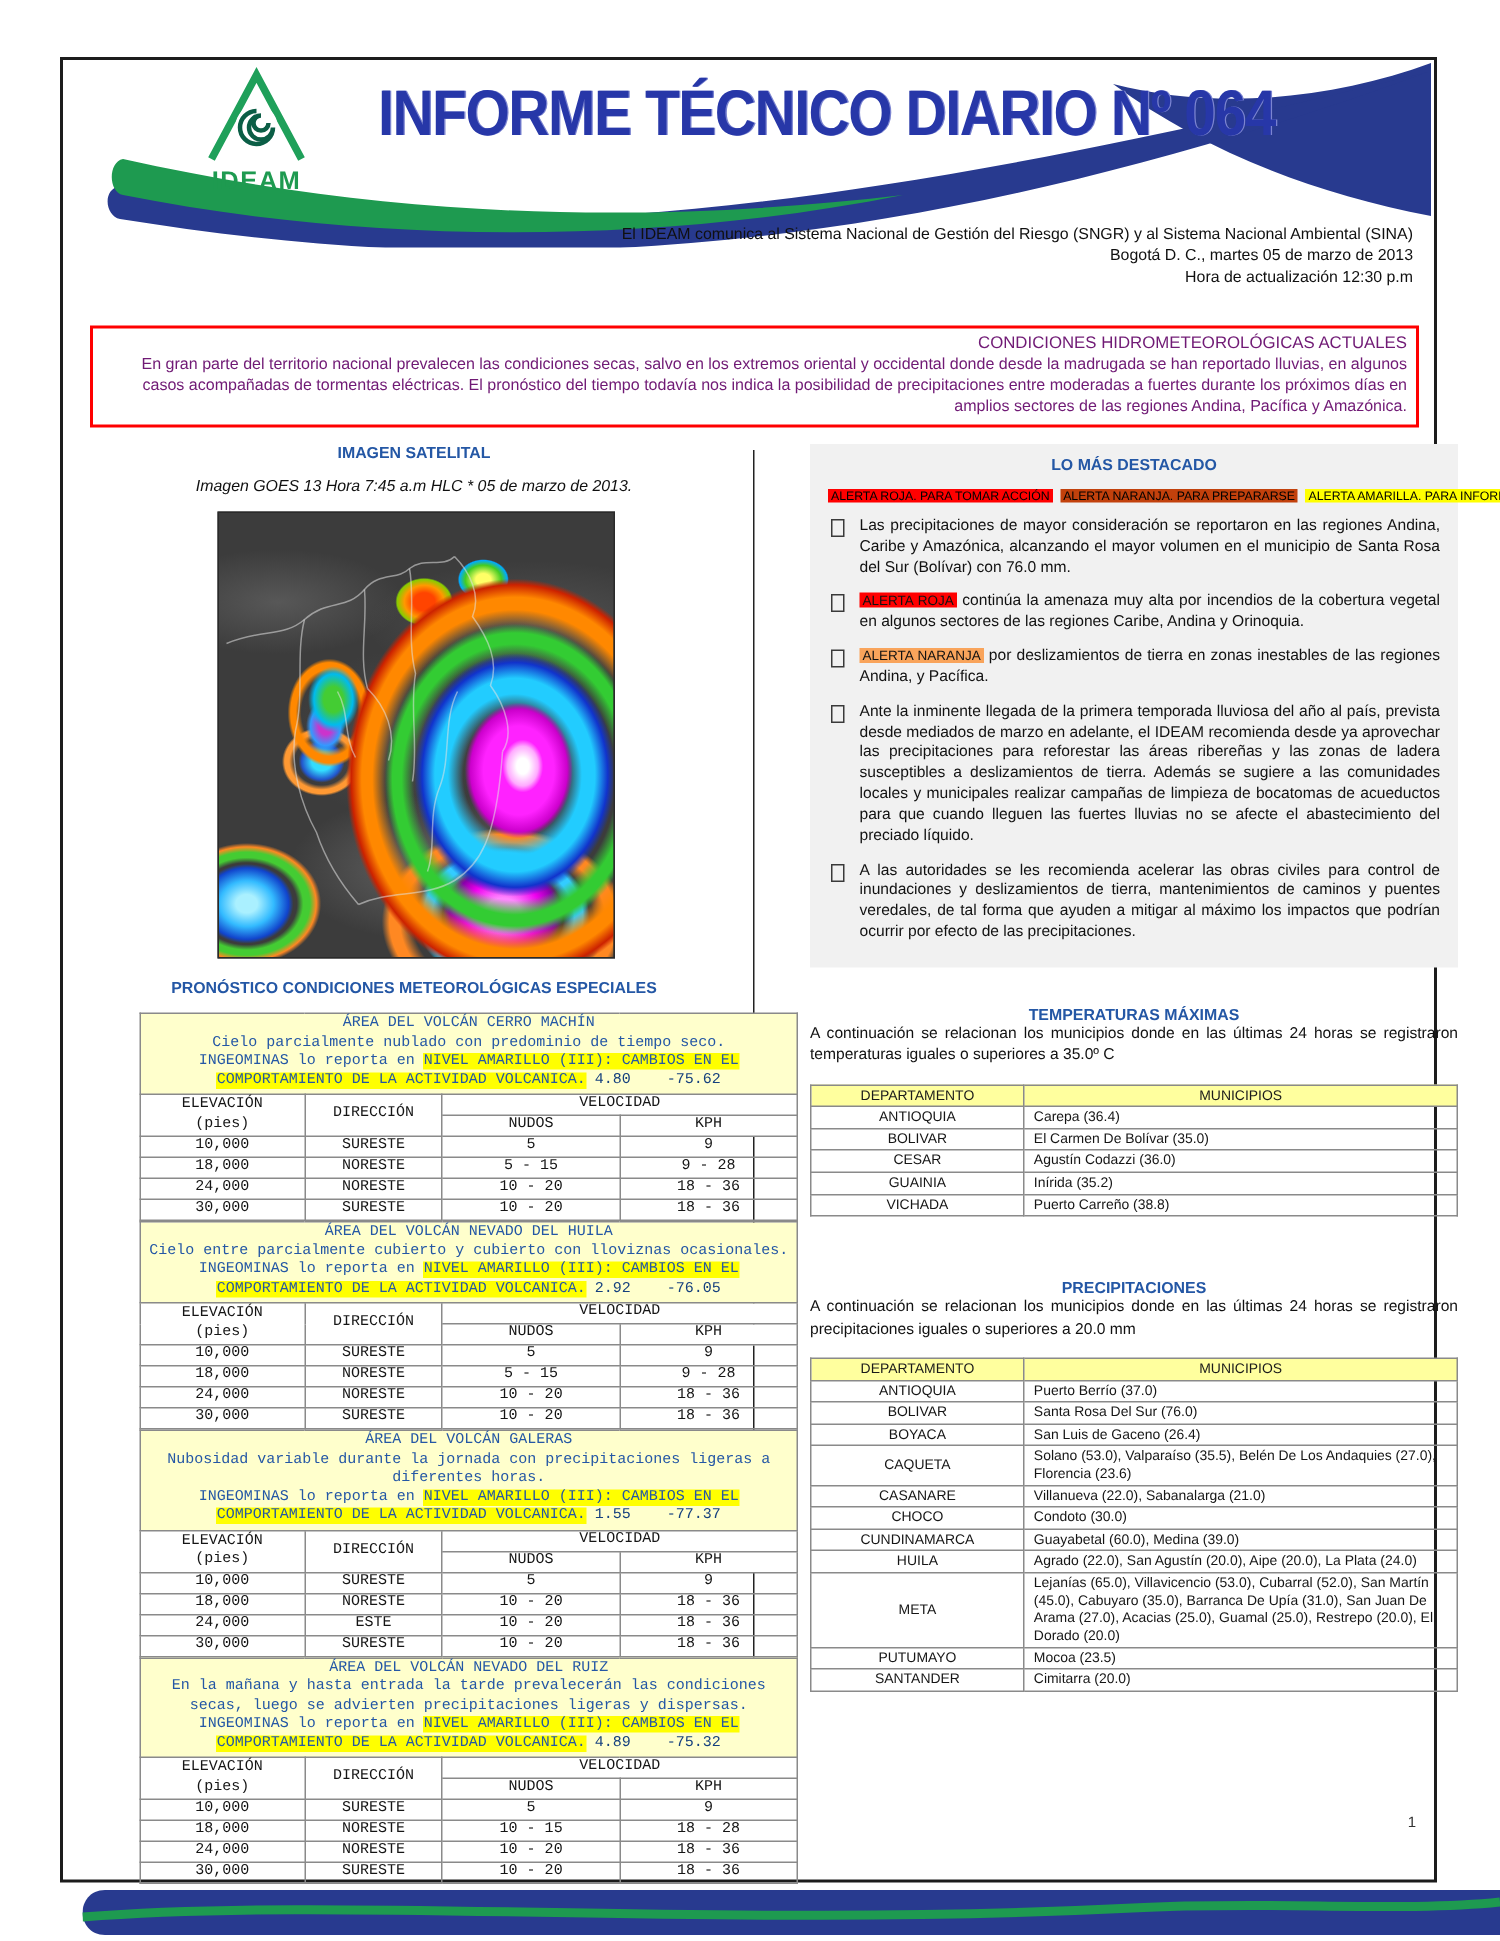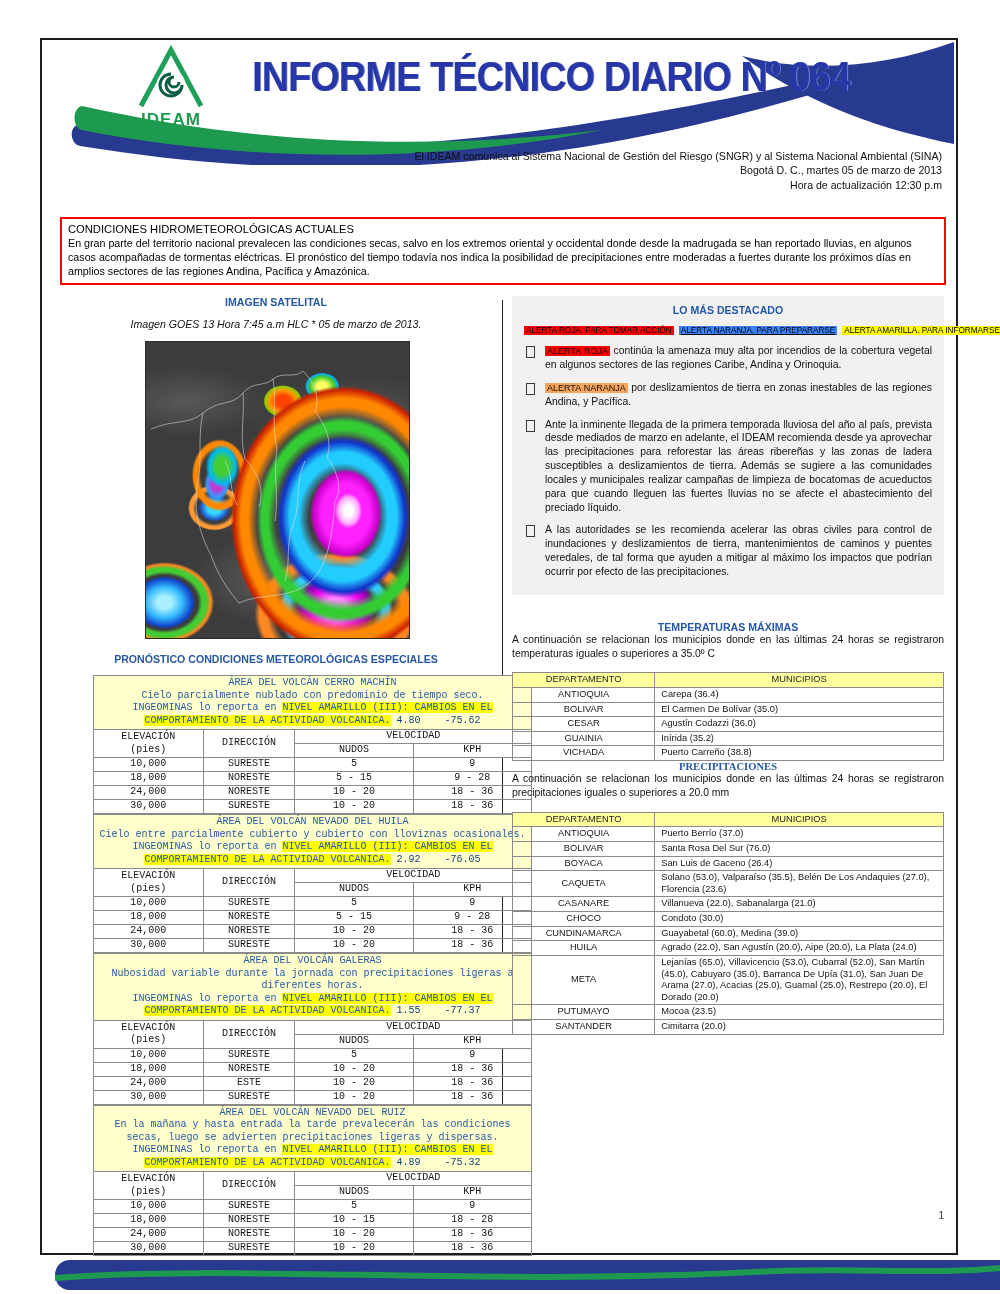--- a/index.html
+++ b/index.html
@@ -10,29 +10,29 @@
   
   .hdr-svg{position:absolute;left:42px;top:40px;width:912px;height:125px;}
   .logo{position:absolute;left:106px;top:44px;width:130px;text-align:center;}
   .logo .ltxt{color:#1E9A50;font-weight:bold;font-size:17px;letter-spacing:1px;margin-top:-4px;}
   .title{position:absolute;left:252px;top:52px;font-size:43px;font-weight:bold;color:#2737A8;
          transform:scaleX(.88);transform-origin:left top;white-space:nowrap;letter-spacing:-1px;
          text-shadow:1px 0 0 #7b84d0;}
   .subhdr{position:absolute;left:400px;top:149px;width:542px;text-align:right;font-size:10.6px;line-height:1.35;color:#101010;}
 
   
-  .redbox{position:absolute;left:60px;top:217px;width:870px;border:2px solid #FF0000;color:#000000;
-          text-align:left;padding:2px 6px 5px;}
+  .redbox{position:absolute;left:60px;top:217px;width:870px;border:2px solid #FF0000;color:#701a75;
+          text-align:right;padding:2px 6px 5px;}
   .rb-title{font-size:11.2px;margin:2px 0 1px;}
   .rb-body{font-size:10.7px;line-height:1.32;margin:0;}
 
   
   .divider{position:absolute;left:502px;top:300px;width:1px;height:888px;background:#222;}
   .col-left{position:absolute;left:60px;top:296px;width:432px;}
-  .col-right{position:absolute;left:512px;top:296px;width:432px;}
+  .col-right{position:absolute;left:540px;top:296px;width:432px;}
   .sec-title{text-align:center;color:#2457A5;font-weight:bold;font-size:10.6px;margin:0;}
   .caption{text-align:center;font-size:10.6px;margin:10px 0 0;color:#101010;font-style:italic;}
 
   
   .sat-wrap{width:263px;margin:11px auto 0;position:relative;}
   .sat{width:263px;height:296px;border:1px solid #2a2a2a;background-color:#3c3c3c;
     background-image:
       radial-gradient(ellipse 34px 44px at 77% 57%, #ffffff 0 12%, #ffaaff 30%, rgba(0,0,0,0) 40%),
       radial-gradient(ellipse 62px 78px at 76% 58%, #ff22ff 0 38%, #cc00cc 52%, rgba(0,0,0,0) 58%),
       radial-gradient(ellipse 86px 104px at 75% 59%, rgba(0,0,0,0) 40%, #22ccff 52% 62%, #1133cc 72%, rgba(0,0,0,0) 78%),
@@ -75,21 +75,21 @@
   .hitem .sq{flex:0 0 auto;width:7px;height:10px;border:1.2px solid #3a3a3a;margin:2px 10px 0 2px;}
   .hitem p{margin:0;text-align:justify;line-height:1.33;}
   .hitem .pfx{padding:0 2px;font-size:9px;}
 
   
   .intro{font-size:10.4px;text-align:justify;line-height:1.38;margin:0 0 0;}
   .dtable{width:100%;border-collapse:collapse;font-size:9.3px;margin-top:11px;color:#151515;}
   .dtable th,.dtable td{border:1px solid #8a8a8a;padding:1px 6px;line-height:1.25;}
   .dtable th{background:#FFFF9E;font-weight:normal;text-align:center;color:#1a1a1a;}
   .dtable td.dept{text-align:center;width:33%;}
-  .mt26{margin-top:26px;} .mt40{font-family:Liberation Serif, serif;}
+  .mt26{margin-top:26px;} .mt40{margin-top:42px;}
 
   .pagenum{position:absolute;left:920px;top:1210px;width:24px;text-align:right;font-size:10px;color:#333;}
   .footer-wave{position:absolute;left:55px;top:1260px;width:945px;height:30px;}
 </style>
 </head>
 <body>
 
 <div class="page">
   <div class="pborder"></div>
 
@@ -348,24 +348,28 @@
           </tbody>
         </table>
       </div>
   </div>
 
   <div class="col-right">
     <div class="hl-box">
       <div class="sec-title">LO MÁS DESTACADO</div>
       <div class="alert-row">
           <span class="alert-chip" style="background: rgb(255, 0, 0);">ALERTA ROJA. PARA TOMAR ACCIÓN</span>
-          <span class="alert-chip" style="background: #3b82f6; text-decoration: underline;">ALERTA NARANJA. PARA PREPARARSE</span>
+          <span class="alert-chip" style="background: #c2410c;">ALERTA NARANJA. PARA PREPARARSE</span>
           <span class="alert-chip" style="background: rgb(255, 255, 0);">ALERTA AMARILLA. PARA INFORMARSE</span>
         </div>
       <div>
+          <div class="hitem">
+            <span class="sq"></span>
+            <p>Las precipitaciones de mayor consideración se reportaron en las regiones Andina, Caribe y Amazónica, alcanzando el mayor volumen en el municipio de Santa Rosa del Sur  (Bolívar) con 76.0 mm.</p>
+          </div>
           <div class="hitem">
             <span class="sq"></span>
             <p><span class="pfx" style="background:#FF0000">ALERTA ROJA</span> continúa la amenaza muy alta por incendios de la cobertura vegetal en algunos sectores de las regiones Caribe, Andina y Orinoquia.</p>
           </div>
           <div class="hitem">
             <span class="sq"></span>
             <p><span class="pfx" style="background:#F9A45B">ALERTA NARANJA</span> por deslizamientos de tierra en zonas inestables de las regiones Andina, y Pacífica.</p>
           </div>
           <div class="hitem">
             <span class="sq"></span>

